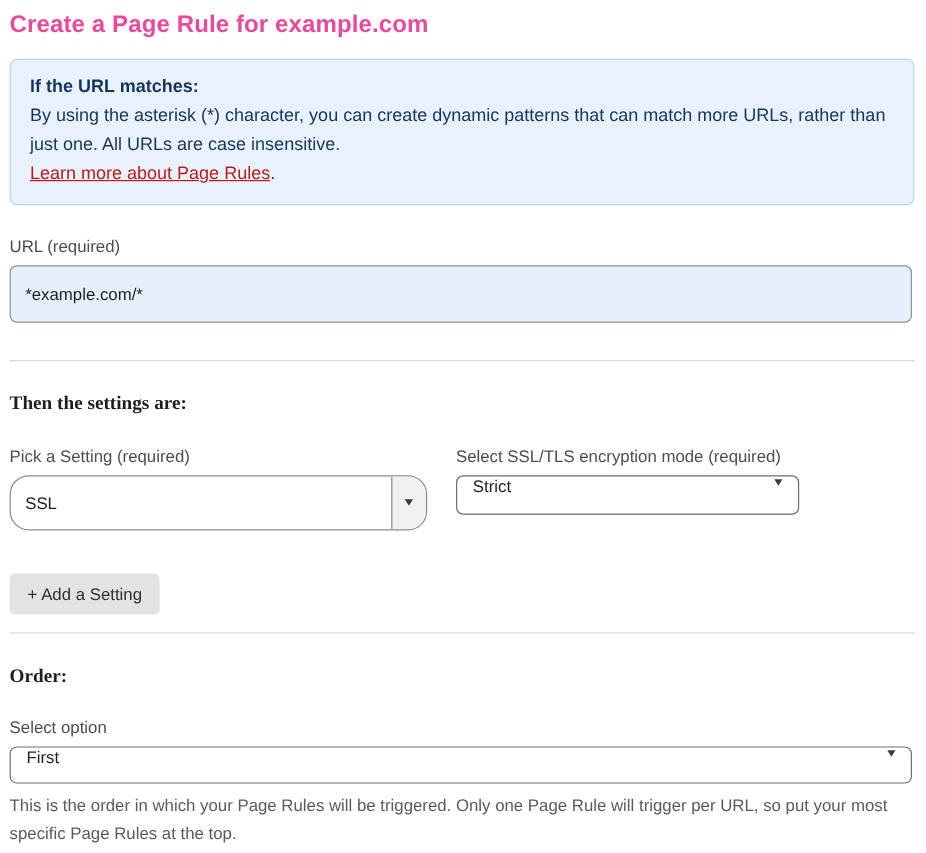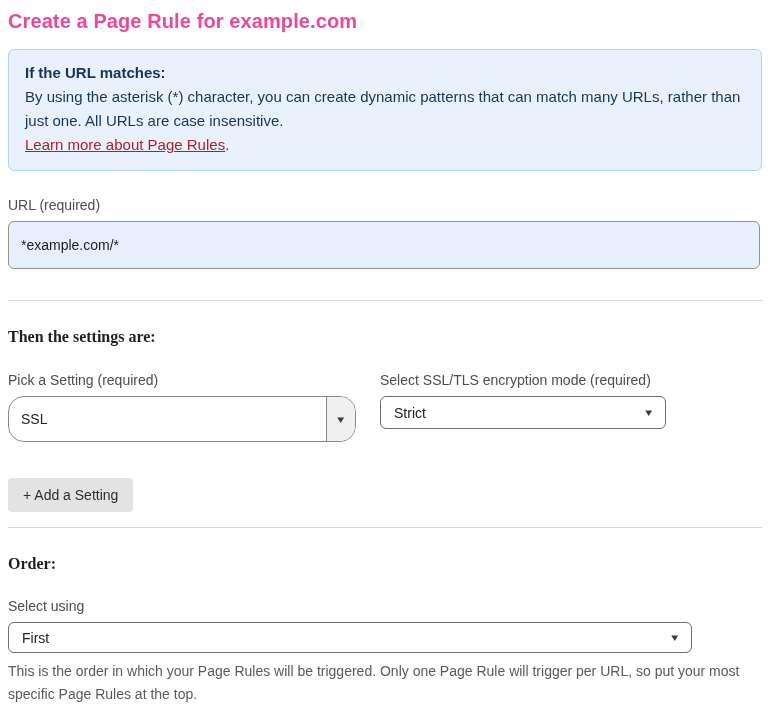--- a/index.html
+++ b/index.html
@@ -106,32 +106,32 @@
     width: 29px;
     background: #f0f0f0;
     border-left: 1px solid #8a8a8a;
     display: flex;
     align-items: center;
     justify-content: center;
   }
   
   .select-plain {
     display: flex;
-    align-items: center;
+    align-items: flex-start;
     justify-content: space-between;
     height: 33px;
     border: 1px solid #6e6e6e;
     border-radius: 6px;
     background: #ffffff;
     padding: 0 13px;
     font-size: 14px;
     color: #222;
     cursor: pointer;
   }
-  .select-plain.full { width: 684px; height: 31px; }
+  .select-plain.full { width: 752px; height: 31px; }
   .arrow-glyph {
     font-size: 11px;
     color: #3c3c3c;
     line-height: 1;
     transform: scaleX(1.25);
   }
   
   .add-setting-btn {
     margin-top: 36px;
     display: inline-block;
@@ -156,21 +156,21 @@
 </style>
 </head>
 <body>
 
 
 
 <h1 class="page-title">Create a Page Rule for example.com</h1>
 
 <div class="info-box">
   <div class="info-heading">If the URL matches:</div>
-  <div>By using the asterisk (*) character, you can create dynamic patterns that can match many URLs, rather than just one. All URLs are case insensitive.</div>
+  <div>By using the asterisk (*) character, you can create dynamic patterns that can match more URLs, rather than just one. All URLs are case insensitive.</div>
   <div><a>Learn more about Page Rules</a><span>.</span></div>
 </div>
 
 <label class="field-label">URL (required)</label>
 <input class="url-input" type="text" value="*example.com/*" style="">
 
 <hr class="divider divider-1">
 
 <h2 class="section-heading">Then the settings are:</h2>
 
@@ -192,21 +192,21 @@
     </div>
   </div>
 </div>
 
 <button class="add-setting-btn">+ Add a Setting</button>
 
 <hr class="divider divider-2">
 
 <h2 class="section-heading">Order:</h2>
 
-<label class="field-label order-label">Select using</label>
+<label class="field-label order-label">Select option</label>
 <div class="select-plain full">
   <span>First</span>
   <span class="arrow-glyph">▾</span>
 </div>
 
 <p class="order-help">This is the order in which your Page Rules will be triggered. Only one Page Rule will trigger per URL, so put your most specific Page Rules at the top.</p>
 
 <hr class="divider divider-3">
 
 

